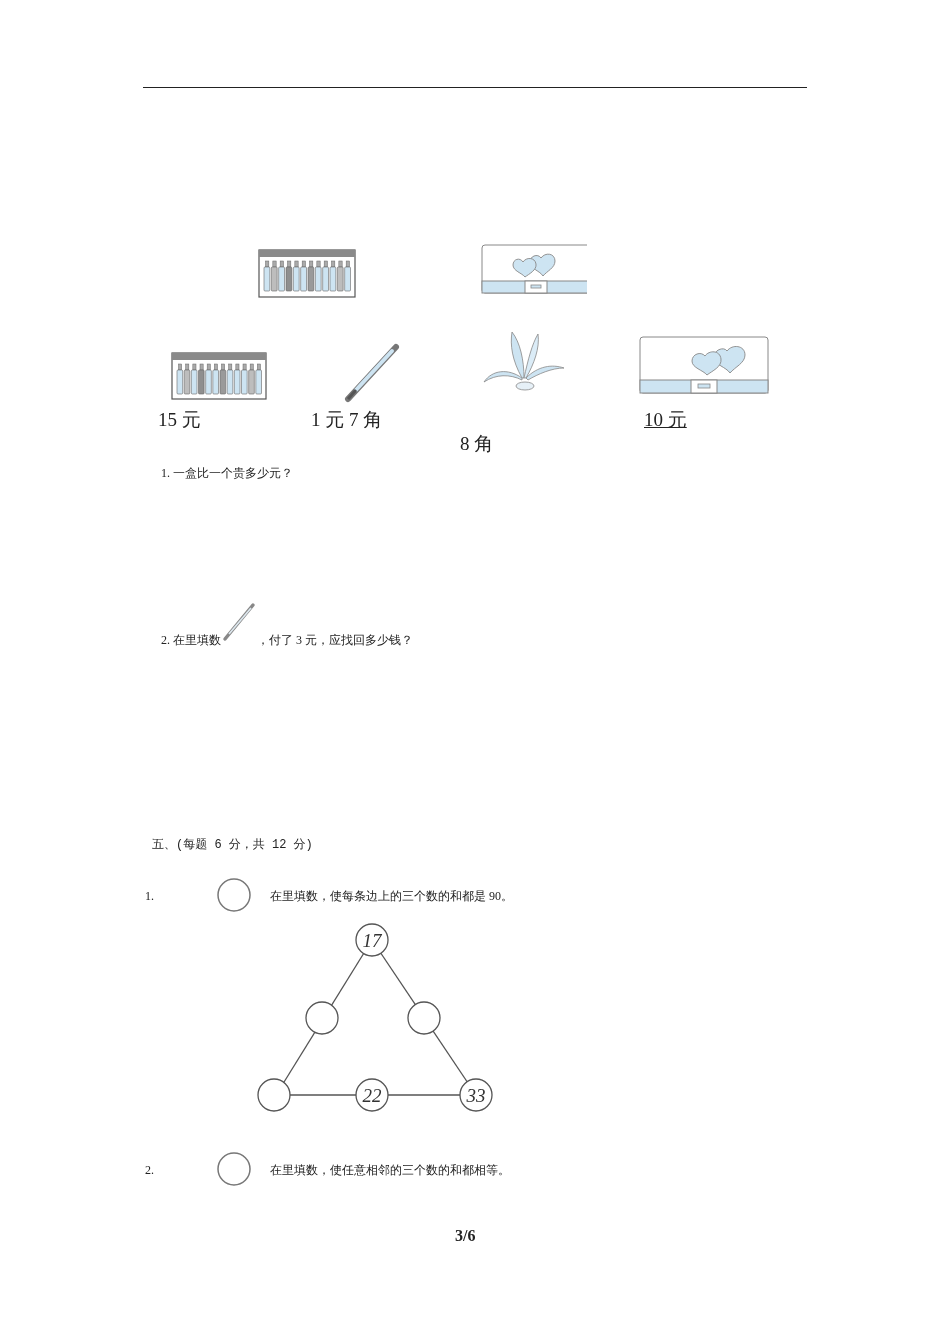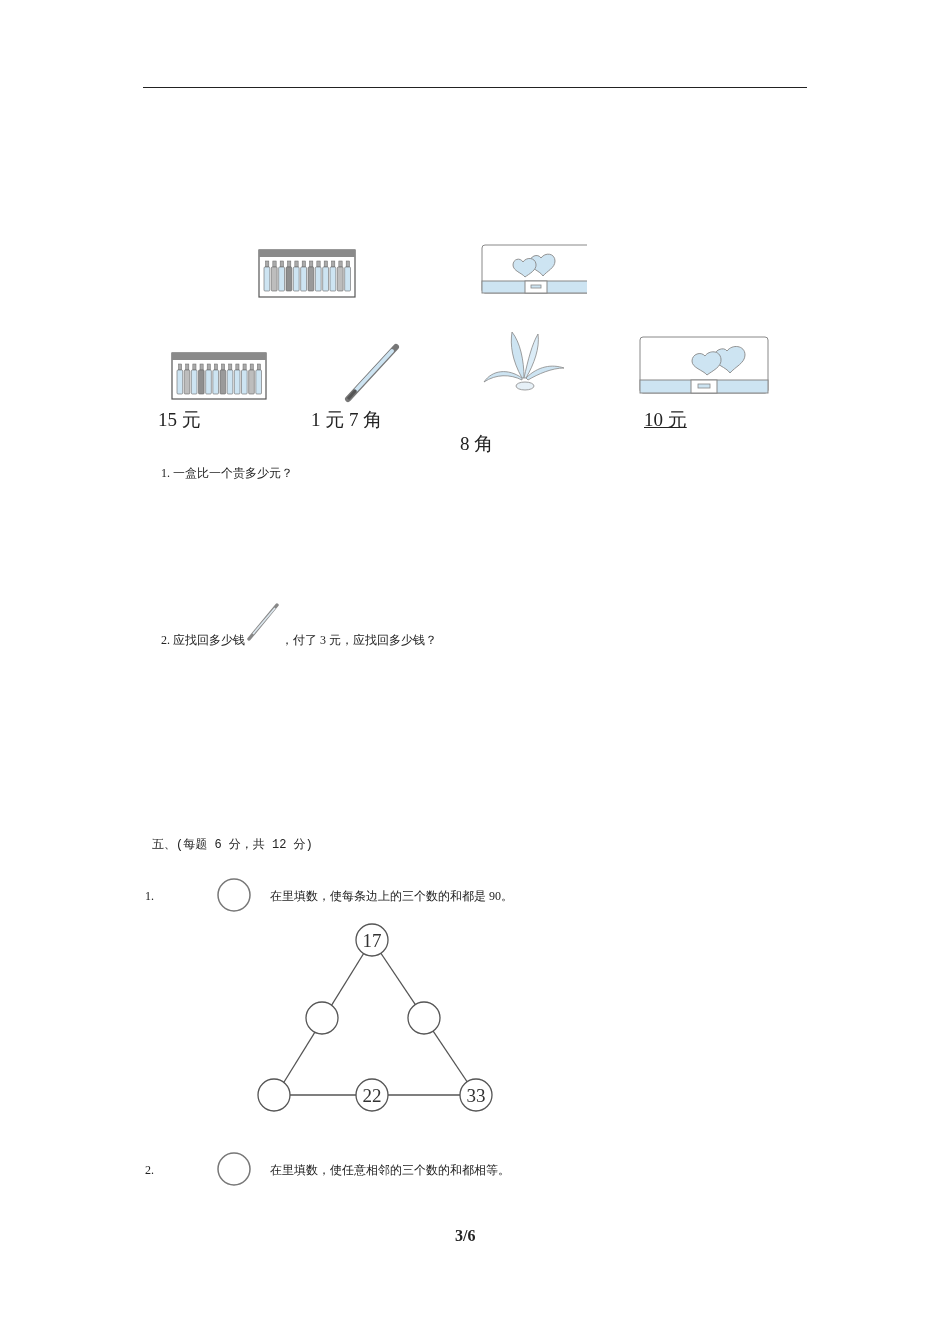--- a/index.html
+++ b/index.html
@@ -124,37 +124,37 @@
 </div>
 <div class="abs price" style="left:644px;top:408px;text-decoration:underline;">10 元</div>
 
 <div class="abs txt" style="left:161px;top:461px;">
   <span>1.</span>
   <span>一盒比一个贵多少元？</span>
 </div>
 
 <div class="abs txt" style="left:161px;top:624px;">
   <span>2.</span>
-  <span>应找回多少钱</span><span style="display:inline-block;width:36px;height:20px;position:relative;"><svg width="36" height="40" viewBox="0 0 36 40" style="position:absolute;left:0;top:-22px;">
+  <span>在里填数</span><span style="display:inline-block;width:36px;height:20px;position:relative;"><svg width="36" height="40" viewBox="0 0 36 40" style="position:absolute;left:0;top:-22px;">
         <line x1="32" y1="3" x2="4" y2="37" stroke="#888" stroke-width="3.5" stroke-linecap="round"></line>
         <line x1="30" y1="6" x2="8" y2="32" stroke="#dde8ef" stroke-width="1.6"></line>
       </svg></span><span>，付了 3 元，应找回多少钱？</span>
 </div>
 
 <div class="abs txt" style="left:152px;top:833px;font-family:Liberation Mono, monospace;">五、(每题 6 分，共 12 分)</div>
 
 <div class="abs txt" style="left:145px;top:884px;">1.</div>
 <div class="abs" style="left:215px;top:877px;">
   <svg width="38" height="36" viewBox="0 0 38 36">
       <circle cx="19" cy="18" r="16" fill="none" stroke="#777" stroke-width="1.5"></circle>
     </svg>
 </div>
 <div class="abs txt" style="left:270px;top:884px;">在里填数，使每条边上的三个数的和都是 90。</div>
 
-<div class="abs" style="left:250px;top:915px;">
+<div class="abs" style="left:250px;top:915px;font-style:italic;">
   <svg width="260" height="205" viewBox="0 0 260 205">
     <line x1="122" y1="25" x2="26" y2="180" stroke="#555" stroke-width="1.3"></line>
     <line x1="122" y1="25" x2="226" y2="180" stroke="#555" stroke-width="1.3"></line>
     <line x1="26" y1="180" x2="226" y2="180" stroke="#555" stroke-width="1.3"></line>
     <g>
       <circle cx="122" cy="25" r="16" fill="#fff" stroke="#555" stroke-width="1.3"></circle>
       <text class="node-label" x="122" y="32" text-anchor="middle">17</text>
     </g>
     <g>
       <circle cx="72" cy="103" r="16" fill="#fff" stroke="#555" stroke-width="1.3"></circle>

